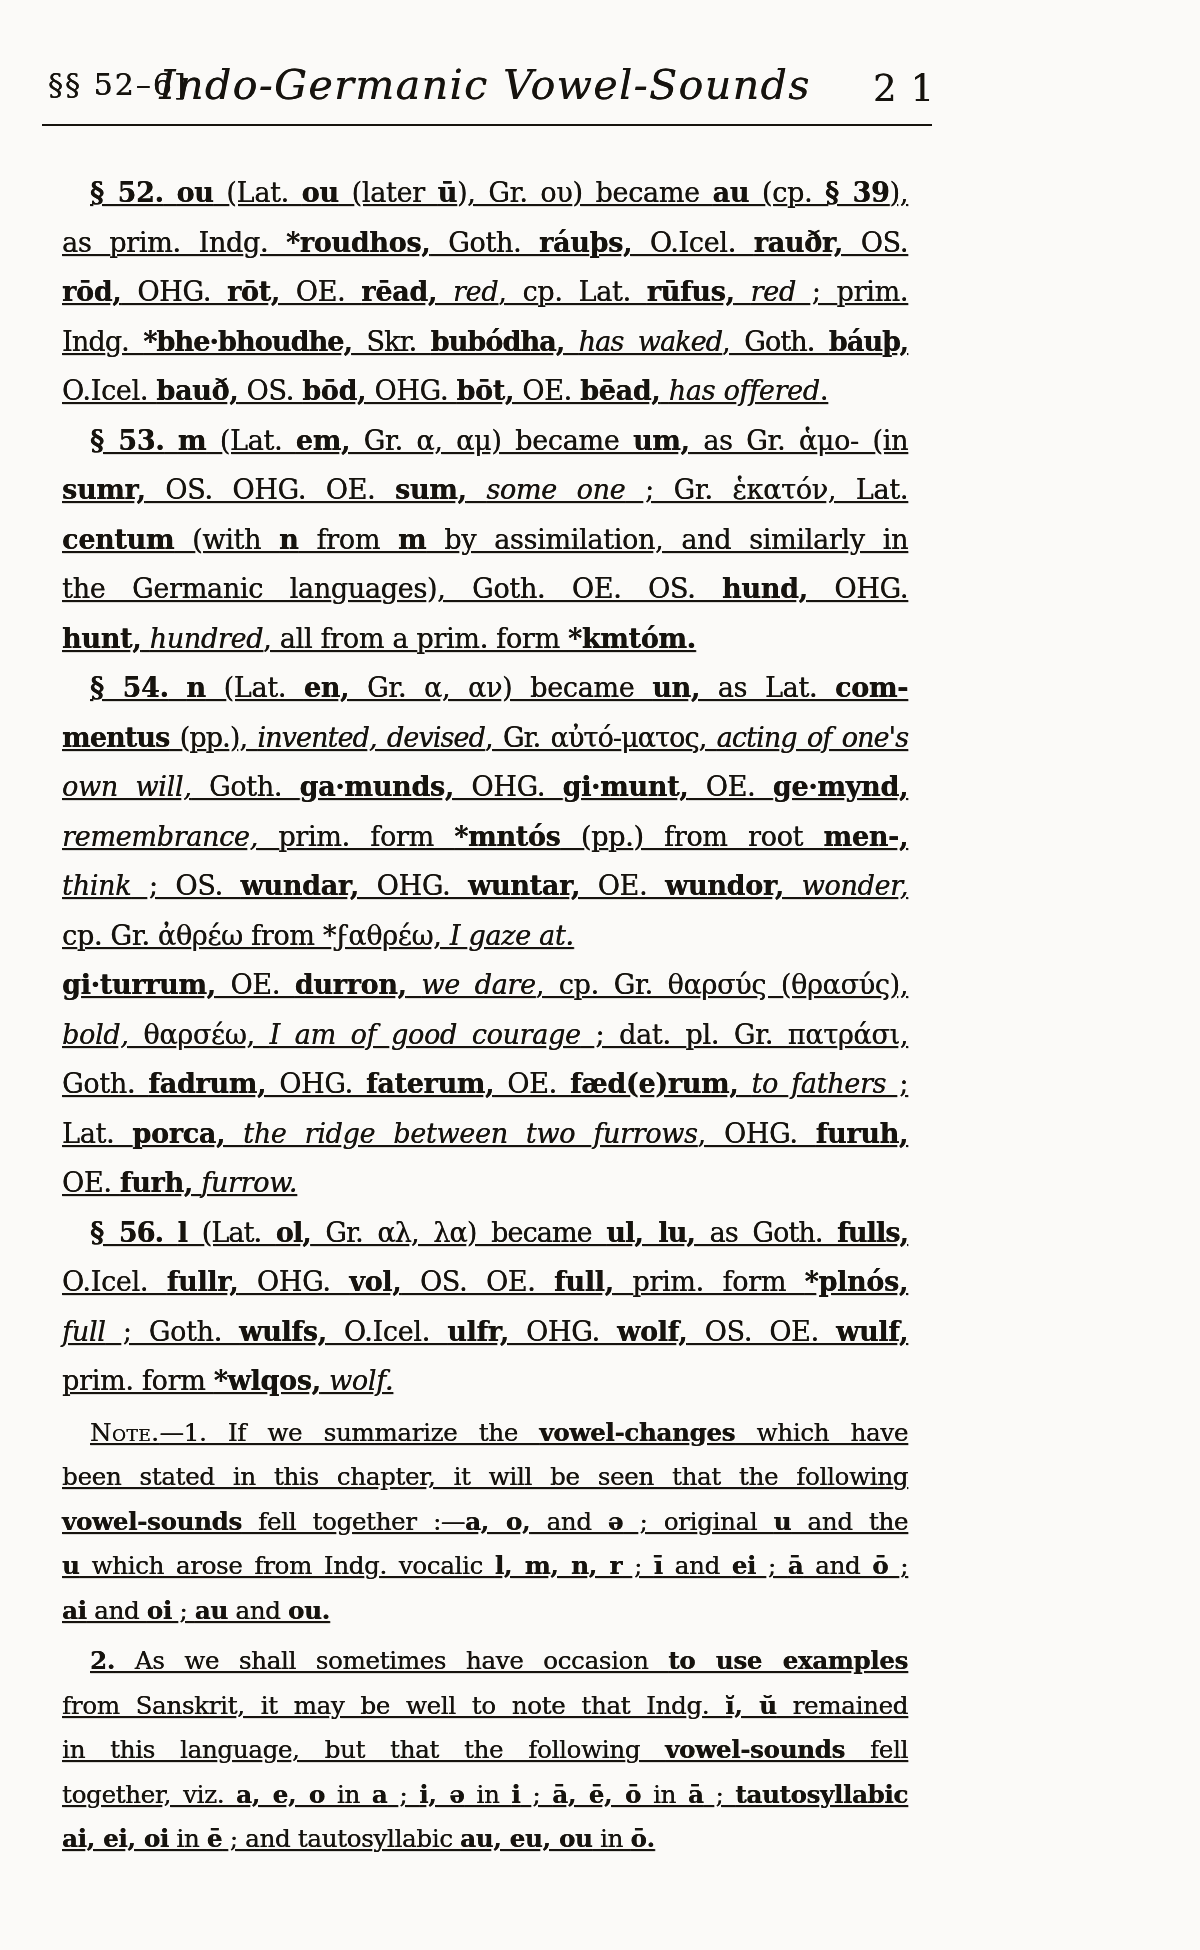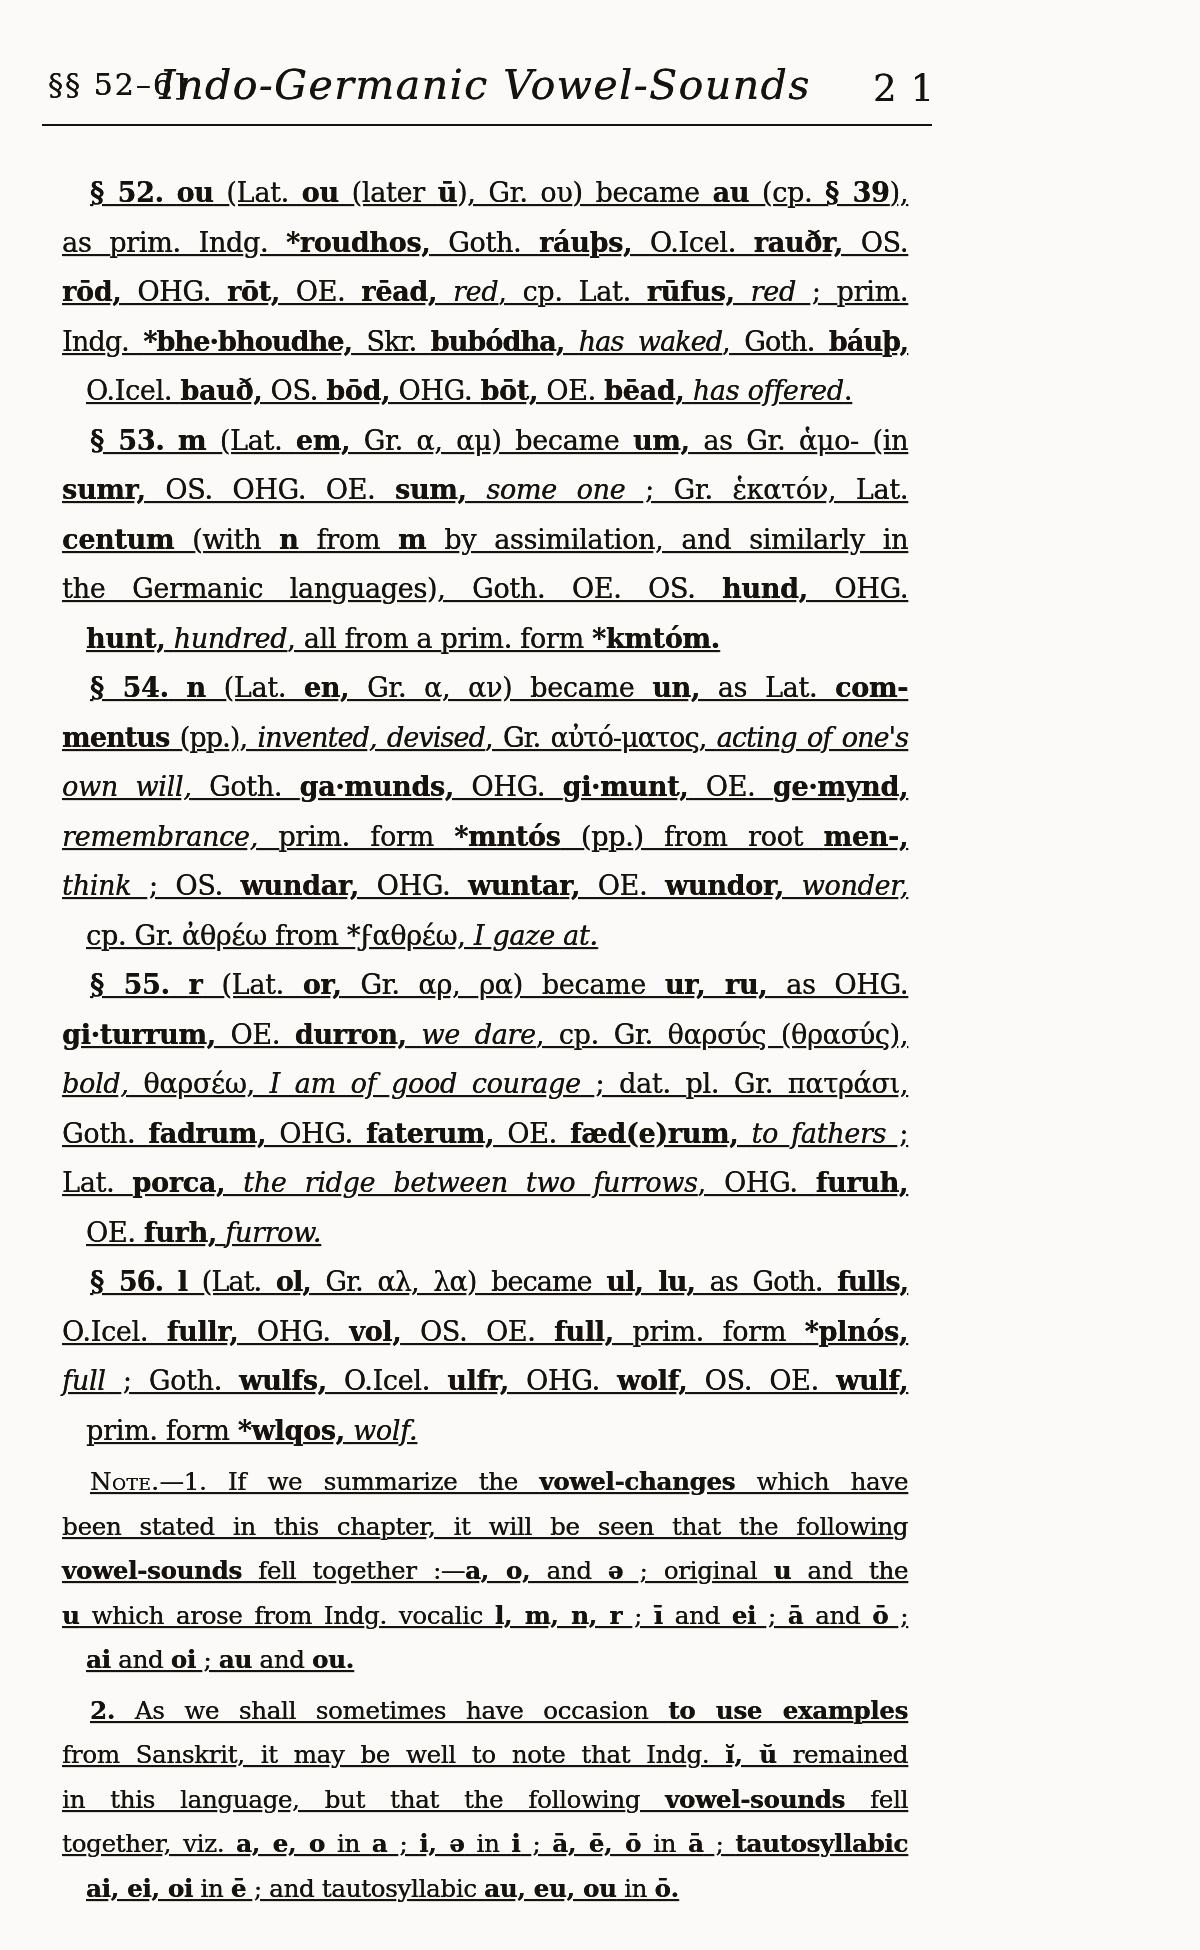--- a/index.html
+++ b/index.html
@@ -46,21 +46,21 @@
   
   .body-col{margin-top:42px;}
   .para{margin:0;text-decoration:underline;}
   .line{
     text-align:justify;
     text-align-last:justify;
     letter-spacing:-0.3px;
     white-space:normal;
     overflow:visible;
   }
-  .line.last{text-align:center;text-align-last:left;margin-left:24px;}
+  .line.last{text-align:center;text-align-last:left;}
   .line.indent{text-indent:28px;}
   .line.tight{letter-spacing:-0.9px;word-spacing:-1.5px;}
   .para.body .line{font-size:27px;line-height:49.5px;}
   .para.note .line{font-size:24.5px;line-height:44.5px;}
   .para.note{margin-top:6px;}
   .para.note.first{margin-top:5px;}
   .r-n{}
   .r-b{font-weight:bold;}
   .r-i{font-style:italic;}
   .r-sc{font-variant:small-caps;letter-spacing:0.5px;}
@@ -92,21 +92,20 @@
       </div>
       <div class="para body">
         <div class="line indent"><span class="r-b">§ 54.</span><span class="r-n"> </span><span class="r-b">n</span><span class="r-n"> (Lat. </span><span class="r-b">en,</span><span class="r-n"> Gr. α, αν) became </span><span class="r-b">un,</span><span class="r-n"> as Lat. </span><span class="r-b">com-</span></div>
         <div class="line tight"><span class="r-b">mentus</span><span class="r-n"> (pp.), </span><span class="r-i">invented, devised</span><span class="r-n">, Gr. αὐτό-ματος, </span><span class="r-i">acting of one's</span></div>
         <div class="line"><span class="r-i">own will,</span><span class="r-n"> Goth. </span><span class="r-b">ga·munds,</span><span class="r-n"> OHG. </span><span class="r-b">gi·munt,</span><span class="r-n"> OE. </span><span class="r-b">ge·mynd,</span></div>
         <div class="line"><span class="r-i">remembrance,</span><span class="r-n"> prim. form </span><span class="r-b">*mntós</span><span class="r-n"> (pp.) from root </span><span class="r-b">men-,</span></div>
         <div class="line"><span class="r-i">think</span><span class="r-n"> ; OS. </span><span class="r-b">wundar,</span><span class="r-n"> OHG. </span><span class="r-b">wuntar,</span><span class="r-n"> OE. </span><span class="r-b">wundor,</span><span class="r-n"> </span><span class="r-i">wonder,</span></div>
         <div class="line last"><span class="r-n">cp. Gr. ἀθρέω from *ϝαθρέω, </span><span class="r-i">I gaze at.</span></div>
       </div>
       <div class="para body">
-        <div class="line indent"><span class="r-b">§ 55.</span><span class="r-n"> </span><span class="r-b">r</span><span class="r-n"> (Lat. </span><span class="r-b">or,</span><span class="r-n"> Gr. αρ, ρα) became </span><span class="r-b">ur, ru,</span><span class="r-n"> as OHG.</span></div>
         <div class="line"><span class="r-b">gi·turrum,</span><span class="r-n"> OE. </span><span class="r-b">durron,</span><span class="r-n"> </span><span class="r-i">we dare</span><span class="r-n">, cp. Gr. θαρσύς (θρασύς),</span></div>
         <div class="line"><span class="r-i">bold,</span><span class="r-n"> θαρσέω, </span><span class="r-i">I am of good courage</span><span class="r-n"> ; dat. pl. Gr. πατράσι,</span></div>
         <div class="line"><span class="r-n">Goth. </span><span class="r-b">fadrum,</span><span class="r-n"> OHG. </span><span class="r-b">faterum,</span><span class="r-n"> OE. </span><span class="r-b">fæd(e)rum,</span><span class="r-n"> </span><span class="r-i">to fathers</span><span class="r-n"> ;</span></div>
         <div class="line"><span class="r-n">Lat. </span><span class="r-b">porca,</span><span class="r-n"> </span><span class="r-i">the ridge between two furrows</span><span class="r-n">, OHG. </span><span class="r-b">furuh,</span></div>
         <div class="line last"><span class="r-n">OE. </span><span class="r-b">furh,</span><span class="r-n"> </span><span class="r-i">furrow.</span></div>
       </div>
       <div class="para body">
         <div class="line indent tight"><span class="r-b">§ 56.</span><span class="r-n"> </span><span class="r-b">l</span><span class="r-n"> (Lat. </span><span class="r-b">ol,</span><span class="r-n"> Gr. αλ, λα) became </span><span class="r-b">ul, lu,</span><span class="r-n"> as Goth. </span><span class="r-b">fulls,</span></div>
         <div class="line"><span class="r-n">O.Icel. </span><span class="r-b">fullr,</span><span class="r-n"> OHG. </span><span class="r-b">vol,</span><span class="r-n"> OS. OE. </span><span class="r-b">full,</span><span class="r-n"> prim. form </span><span class="r-b">*plnós,</span></div>
         <div class="line"><span class="r-i">full</span><span class="r-n"> ; Goth. </span><span class="r-b">wulfs,</span><span class="r-n"> O.Icel. </span><span class="r-b">ulfr,</span><span class="r-n"> OHG. </span><span class="r-b">wolf,</span><span class="r-n"> OS. OE. </span><span class="r-b">wulf,</span></div>

